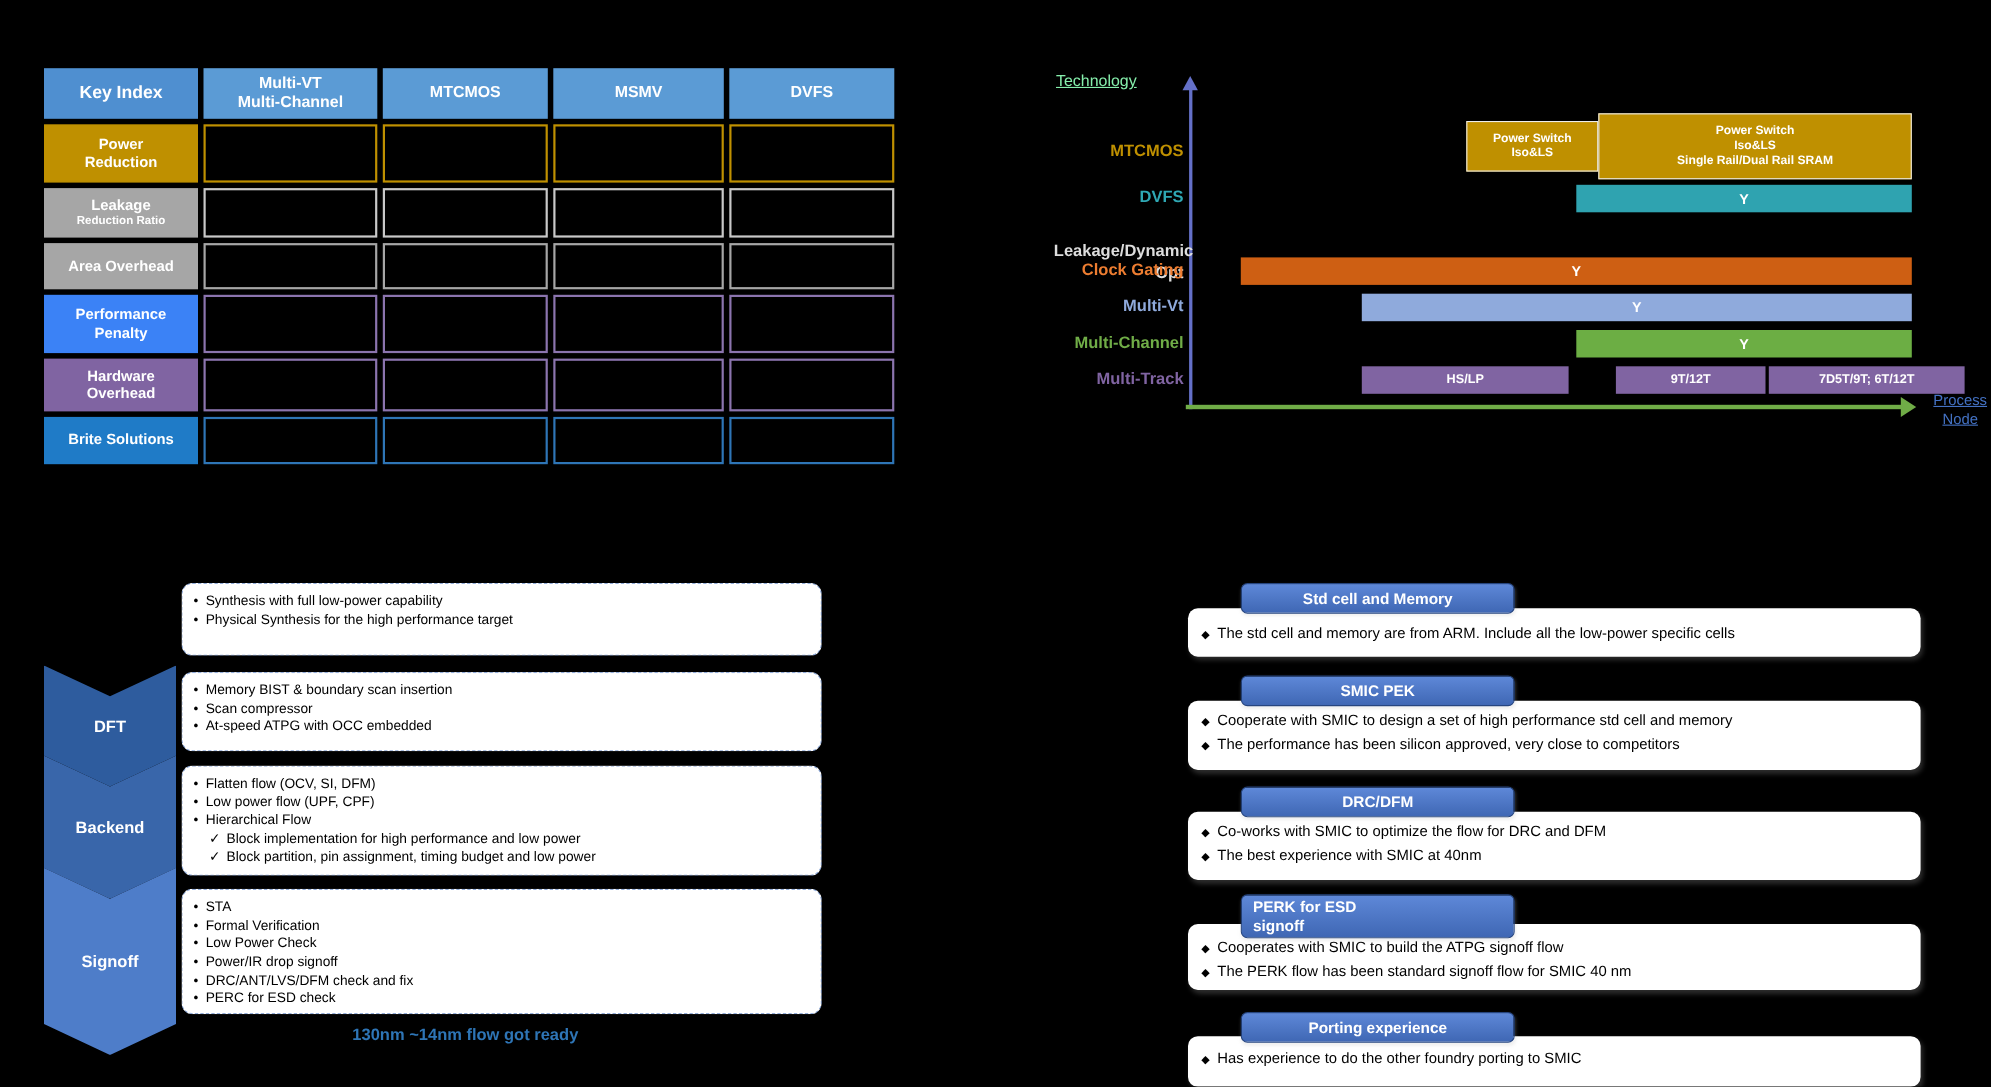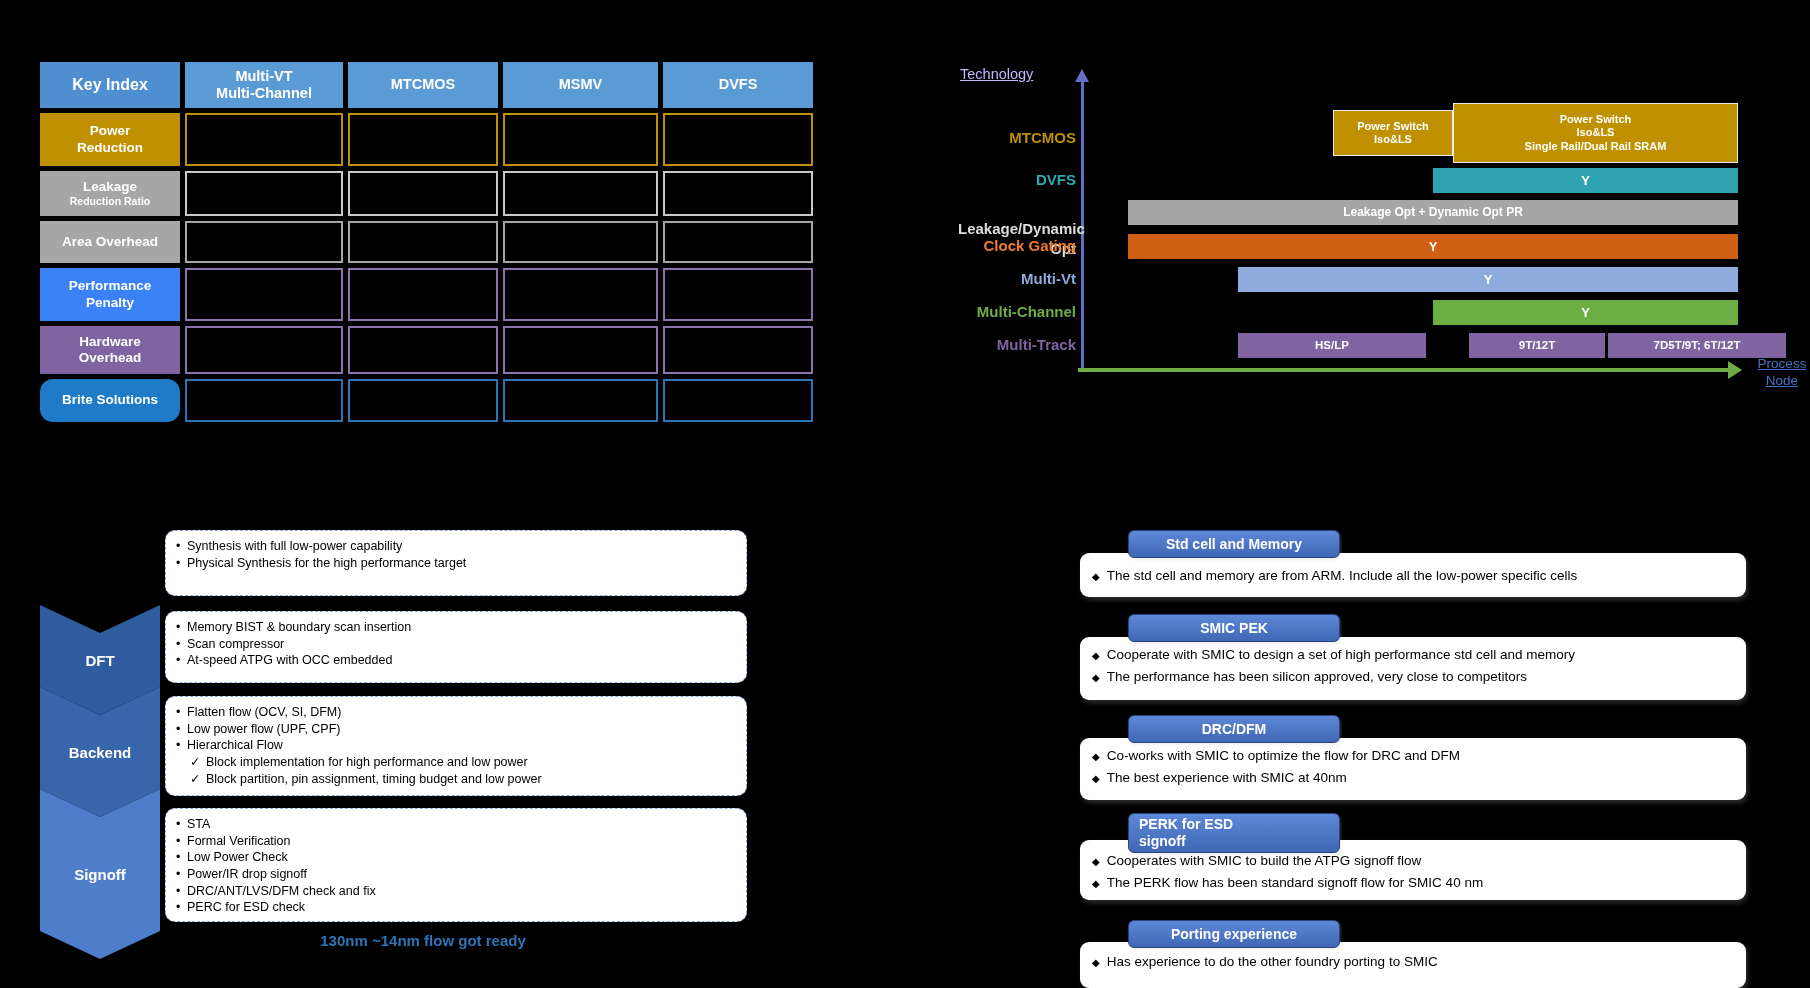--- a/index.html
+++ b/index.html
@@ -62,21 +62,21 @@
   .b3 { top:280px; height:114px; }
   .fline { display:flex; font-size:12.5px; color:#000; line-height:1.33; }
   .fline .fm { width:11px; flex:none; }
   .fline.indent { padding-left:14px; }
   .fline.indent .fm { width:16px; }
   .flow-footer { position:absolute; left:92px; top:404px; width:582px; text-align:center;
     font-weight:bold; font-size:15px; }
 
   
   .cards { position:absolute; left:1080px; top:528px; width:680px; height:460px; }
-  .chead { position:absolute; left:48px; width:212px; height:28px; z-index:2;
+  .chead { position:absolute; left:48px; width:249px; height:28px; z-index:2;
     background:linear-gradient(180deg,#5E88D8,#3F67B4); border:1px solid #26457F; border-radius:6px;
     color:#fff; font-weight:bold; font-size:14px; display:flex; align-items:center; justify-content:center;
     padding:3px 10px; box-shadow:1px 2px 3px rgba(190,190,190,0.25); }
   .chead.two { height:40px; justify-content:flex-start; text-align:left; line-height:1.25; }
   .h0{top:2px;} .h1{top:86px;} .h2{top:187px;} .h3{top:285px;} .h4{top:392px;}
   .cbox { position:absolute; left:0; width:666px; background:#fff; border-radius:9px; z-index:1;
     padding:10px 10px 4px 10px; box-shadow:2px 3px 5px rgba(150,150,150,0.3); }
   .x0{top:25px; height:44px; padding-top:15px;}
   .x1{top:109px; height:63px;}
   .x2{top:210px; height:62px;}
@@ -127,48 +127,47 @@
     <div class="cell dcell" style="border-color: rgb(139, 116, 174);"></div>
     <div class="cell dcell" style="border-color: rgb(139, 116, 174);"></div>
 
     <div class="cell rowhead pre" style="background: rgb(128, 100, 162);">Hardware
 Overhead</div>
     <div class="cell dcell" style="border-color: rgb(139, 116, 174);"></div>
     <div class="cell dcell" style="border-color: rgb(139, 116, 174);"></div>
     <div class="cell dcell" style="border-color: rgb(139, 116, 174);"></div>
     <div class="cell dcell" style="border-color: rgb(139, 116, 174);"></div>
 
-    <div class="cell rowhead" style="background: rgb(31, 123, 199); border-radius: 13px;">Brite Solutions</div>
+    <div class="cell rowhead" style="background: rgb(31, 123, 199);">Brite Solutions</div>
     <div class="cell dcell" style="border-color: rgb(46, 117, 182);"></div>
     <div class="cell dcell" style="border-color: rgb(46, 117, 182);"></div>
     <div class="cell dcell" style="border-color: rgb(46, 117, 182);"></div>
     <div class="cell dcell" style="border-color: rgb(46, 117, 182);"></div>
   </div>
 
   <div class="roadmap">
-    <div class="rm-yaxis-label" style="color: #c4b5fd;">Technology</div>
+    <div class="rm-yaxis-label" style="color: #86efac;">Technology</div>
     <div class="rm-yaxis"></div>
     <div class="rm-xaxis"></div>
     <div class="rm-xaxis-label" style="color: rgb(68, 114, 196);">Process Node</div>
 
     <div class="rm-label rl0" style="color: rgb(191, 144, 0);">MTCMOS</div>
     <div class="rm-label rl1" style="color: rgb(47, 168, 180);">DVFS</div>
     <div class="rm-label rl2" style="color: rgb(221, 221, 221); margin-top: 16px;">Leakage/Dynamic Opt</div>
     <div class="rm-label rl3" style="color: rgb(237, 125, 49);">Clock Gating</div>
     <div class="rm-label rl4" style="color: rgb(143, 170, 220);">Multi-Vt</div>
     <div class="rm-label rl5" style="color: rgb(112, 173, 71);">Multi-Channel</div>
     <div class="rm-label rl6" style="color: rgb(128, 100, 162);">Multi-Track</div>
 
     <div class="bar bar-mt1 pre" style="background: rgb(191, 144, 0);">Power Switch
 Iso&amp;LS</div>
     <div class="bar bar-mt2 pre" style="background: rgb(191, 144, 0);">Power Switch
 Iso&amp;LS
 Single Rail/Dual Rail SRAM</div>
     <div class="bar bar-dvfs" style="background: rgb(47, 163, 176);">Y</div>
-    <div class="bar bar-leak" style="background: rgb(166, 166, 166);">Leakage Opt + Dynamic Opt PR</div>
     <div class="bar bar-cg" style="background: rgb(206, 95, 19);">Y</div>
     <div class="bar bar-mvt" style="background: rgb(143, 170, 220);">Y</div>
     <div class="bar bar-mch" style="background: rgb(108, 174, 68);">Y</div>
     <div class="bar bar-tk1" style="background: rgb(128, 100, 162);">HS/LP</div>
     <div class="bar bar-tk2" style="background: rgb(128, 100, 162);">9T/12T</div>
     <div class="bar bar-tk3" style="background: rgb(128, 100, 162);">7D5T/9T;  6T/12T</div>
   </div>
 
   <div class="flow">
     <div class="chevron c1" style="background: rgb(46, 92, 158);">

